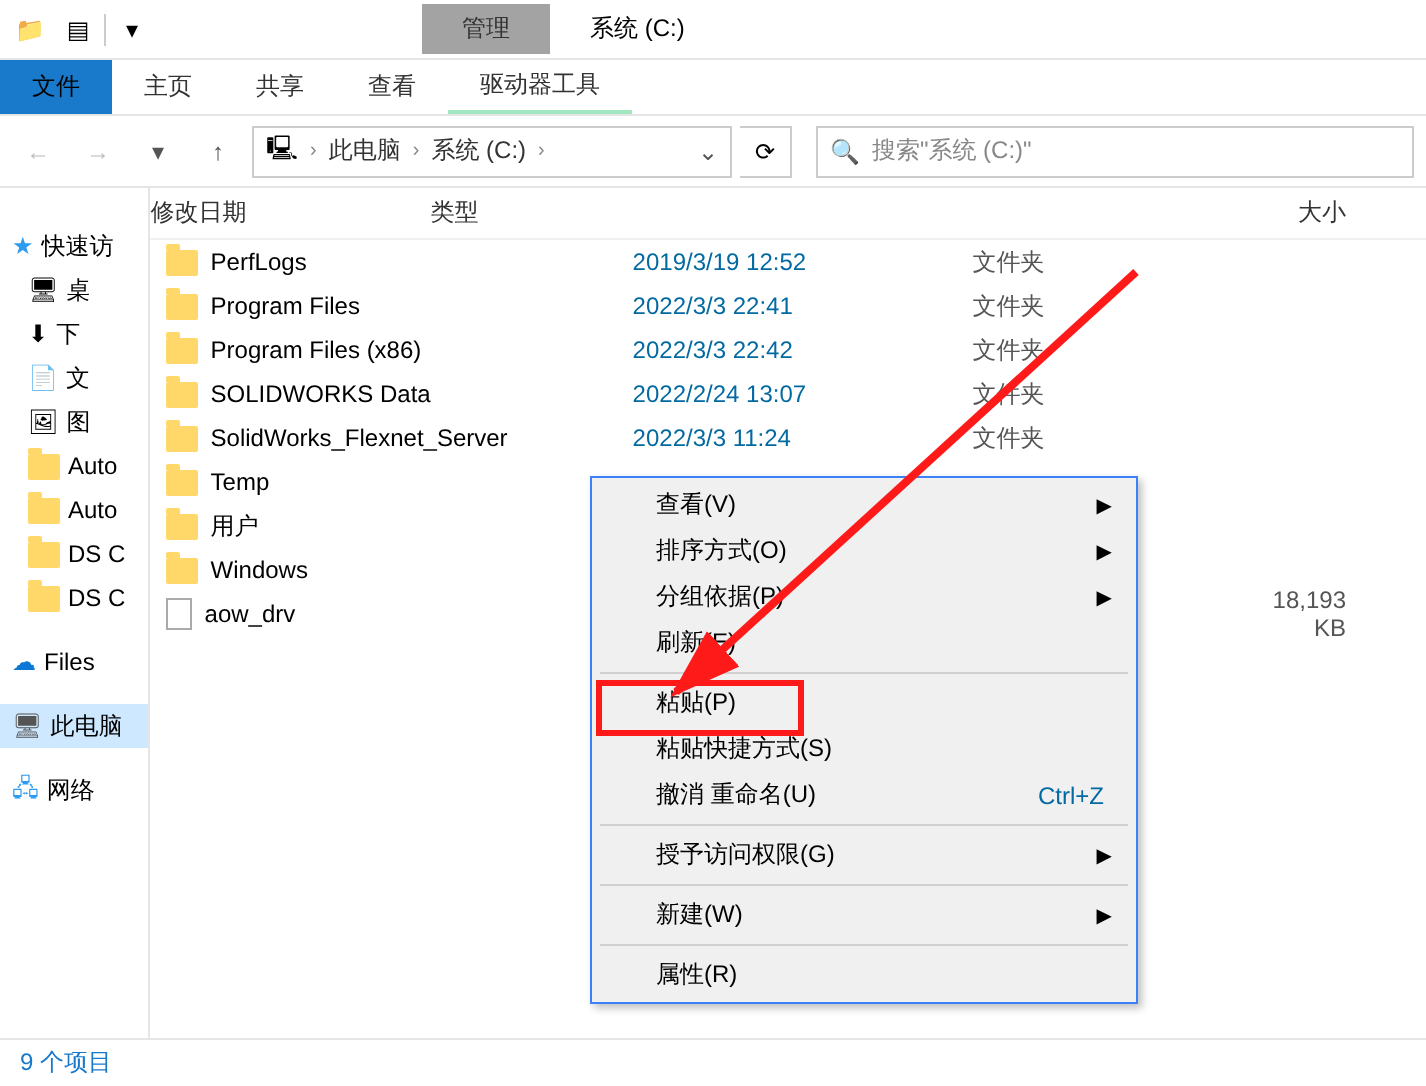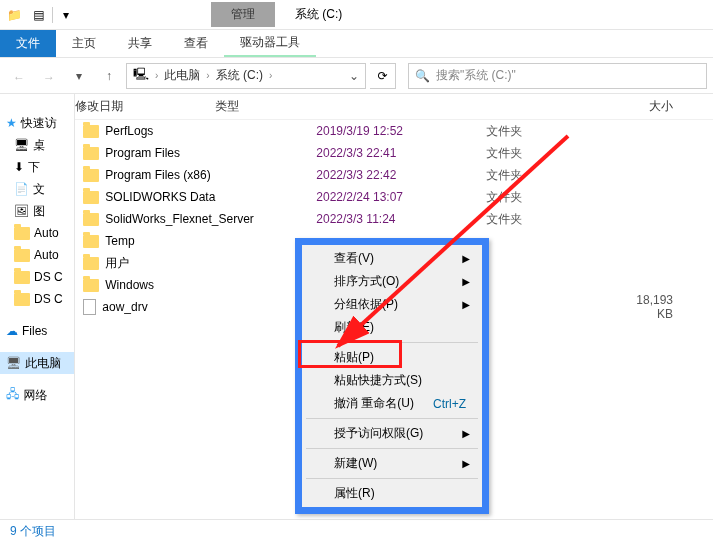--- a/index.html
+++ b/index.html
@@ -7,21 +7,21 @@
 
 .titlebar { height: 30px; background: #fff; display: flex; align-items: center; border-bottom: 1px solid #e5e5e5; }
 .titlebar .qat { display: flex; align-items: center; gap: 2px; padding: 0 4px; }
 .titlebar .qat span { width: 22px; height: 22px; display: flex; align-items: center; justify-content: center; }
 .titlebar .qat .sep { width: 1px; height: 16px; background: #ccc; }
 .ribbon-tab-group { margin-left: 130px; display: flex; }
 .ribbon-tab-ctx { background: #a3a3a3; padding: 4px 20px; color: #333; }
 .window-title { padding: 4px 20px; }
 
 .ribbon { height: 28px; display: flex; align-items: stretch; border-bottom: 1px solid #e5e5e5; }
-.ribbon .file-tab { background: #1979ca; color: #ffffff; padding: 0 16px; display: flex; align-items: center; }
+.ribbon .file-tab { background: #1979ca; color: #000000; padding: 0 16px; display: flex; align-items: center; }
 .ribbon .tab { padding: 0 16px; display: flex; align-items: center; color: #333; }
 .ribbon .tab.tool { border-bottom: 2px solid #a1e8c0; }
 
 .navbar { height: 36px; display: flex; align-items: center; gap: 4px; padding: 0 6px; border-bottom: 1px solid #e5e5e5; }
 .navbar .navbtn { width: 26px; height: 26px; display: flex; align-items: center; justify-content: center; color: #555; }
 .navbar .navbtn.disabled { color: #bbb; }
 .addressbar { flex: 0 0 240px; height: 26px; border: 1px solid #ccc; display: flex; align-items: center; padding: 0 6px; gap: 6px; }
 .addressbar .crumb { color: #333; }
 .addressbar .sep { color: #888; font-size: 10px; }
 .addressbar .dd { margin-left: auto; color: #555; }
@@ -41,28 +41,28 @@
 
 .content { flex: 1; position: relative; }
 .columns { display: flex; border-bottom: 1px solid #f0f0f0; height: 26px; align-items: center; color: #333; }
 .col-name { width: 190px; padding-left: 8px; }
 .col-date { width: 140px; }
 .col-type { width: 120px; }
 .col-size { flex: 1; padding-right: 40px; text-align: right; }
 
 .row { display: flex; height: 22px; align-items: center; gap: 30px; }
 .row .c-name { width: 190px; padding-left: 8px; display: flex; align-items: center; gap: 6px; }
-.row .c-date { width: 140px; color: #701a75; margin-left: 21px; }
+.row .c-date { width: 140px; color: #0369a1; margin-left: 21px; }
 .row .c-type { width: 120px; color: #555; }
 .row .c-size { flex: 1; padding-right: 40px; text-align: right; color: #555; }
 .folder-ico { width: 16px; height: 13px; background: #ffd869; border-radius: 1px; position: relative; }
 .folder-ico::before { content: ""; position: absolute; top: -3px; left: 0; width: 7px; height: 3px; background: #ffd869; border-radius: 1px 1px 0 0; }
 .file-ico { width: 13px; height: 16px; background: #fff; border: 1px solid #aaa; position: relative; }
 
-.context-menu { position: absolute; left: 295px; top: 238px; width: 194px; background: #f0f0f0; border: 7px solid #3b82f6; box-shadow: 2px 2px 4px rgba(0,0,0,.25); padding: 2px; }
+.context-menu { position: absolute; left: 295px; top: 238px; width: 274px; background: #f0f0f0; border: 1px solid #3b82f6; box-shadow: 2px 2px 4px rgba(0,0,0,.25); padding: 2px; }
 .context-menu .mi { height: 23px; display: flex; align-items: center; padding: 0 30px 0 30px; position: relative; }
 .context-menu .mi .arrow { position: absolute; right: 10px; font-size: 10px; }
 .context-menu .mi .shortcut { position: absolute; right: 14px; color: #0369a1; }
 .context-menu .msep { height: 1px; background: #d0d0d0; margin: 3px 2px; }
 .paste-highlight { position: absolute; left: 298px; top: 340px; width: 104px; height: 28px; border: 3px solid #ff1a1a; pointer-events: none; }
 
 .red-arrow { position: absolute; left: 318px; top: 126px; pointer-events: none; }
 
 .statusbar { height: 24px; border-top: 1px solid #e5e5e5; display: flex; align-items: center; padding: 0 10px; color: #1979ca; }
 </style>

